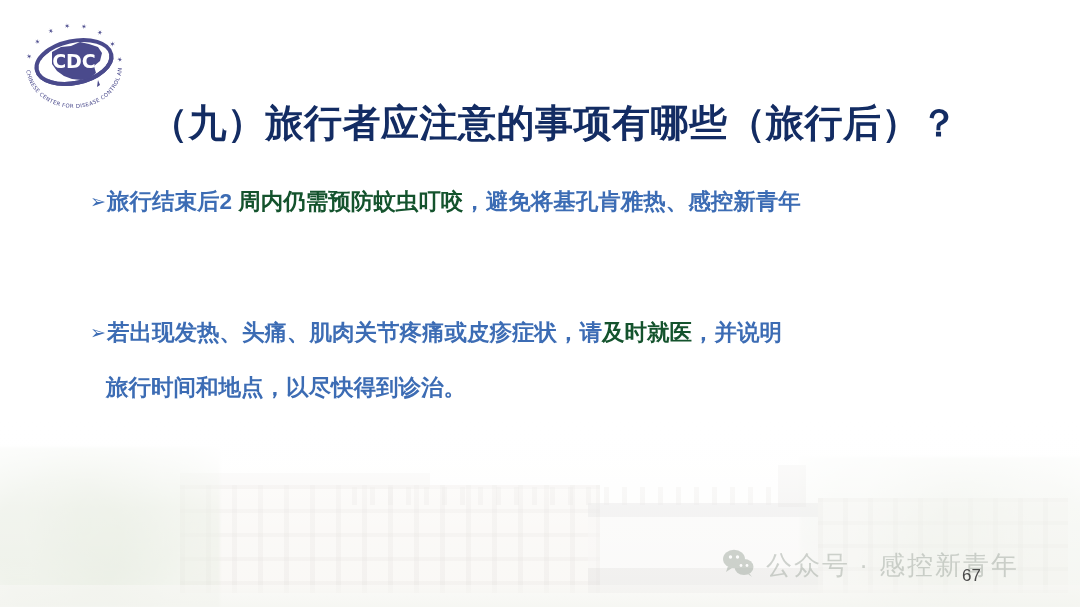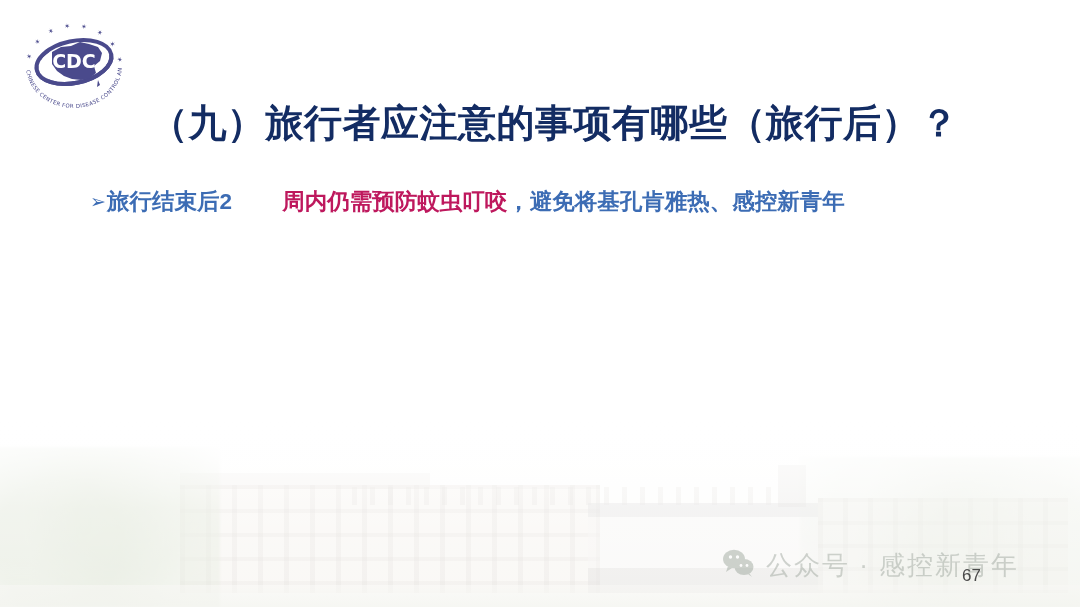--- a/index.html
+++ b/index.html
@@ -152,21 +152,21 @@
   }
   .para:last-child { margin-bottom: 0; }
   .bullet-arrow {
     color: #3C6CB4;
     font-size: 19px;
     font-weight: bold;
     margin-right: 1px;
     display: inline-block;
     transform: translateY(-1px);
   }
-  .red { color: #be185d; margin-left: 44px; }
+  .red { color: #14532d; }
   .blue { color: #3C6CB4; }
   .line2-indent { display: inline-block; width: 16px; }
 
   
   .watermark {
     position: absolute;
     left: 722px;
     top: 548px;
     display: flex;
     align-items: flex-start;
@@ -242,20 +242,24 @@
 
   <div class="title">（九）旅行者应注意的事项有哪些（旅行后）？</div>
 
   <div class="body-area">
 
     <p class="para">
       <span class="bullet-arrow">➢</span><span class="blue">旅行结束后2 </span><span class="red">周内仍需预防蚊虫叮咬</span><span class="blue">，避免将基孔肯雅热、感控新青年</span><br>
       <span class="line2-indent"></span>
     </p>
 
+    <p class="para">
+      <span class="bullet-arrow">➢</span><span class="blue">若出现发热、头痛、肌肉关节疼痛或皮疹症状，请</span><span class="red">及时就医</span><span class="blue">，并说明</span><br>
+      <span class="line2-indent"></span><span class="blue">旅行时间和地点，以尽快得到诊治。</span>
+    </p>
 
   </div>
 
   <div class="watermark">
     <span class="wechat-icon">
       <svg viewBox="0 0 34 30" width="34" height="30" aria-hidden="true">
         <ellipse cx="12" cy="11" rx="11" ry="9.2" fill="#8e9a8e"></ellipse>
         <path d="M 6 18 L 4 24 L 10 20 Z" fill="#8e9a8e"></path>
         <circle cx="8.5" cy="9" r="1.7" fill="#ffffff"></circle>
         <circle cx="15.5" cy="9" r="1.7" fill="#ffffff"></circle>

